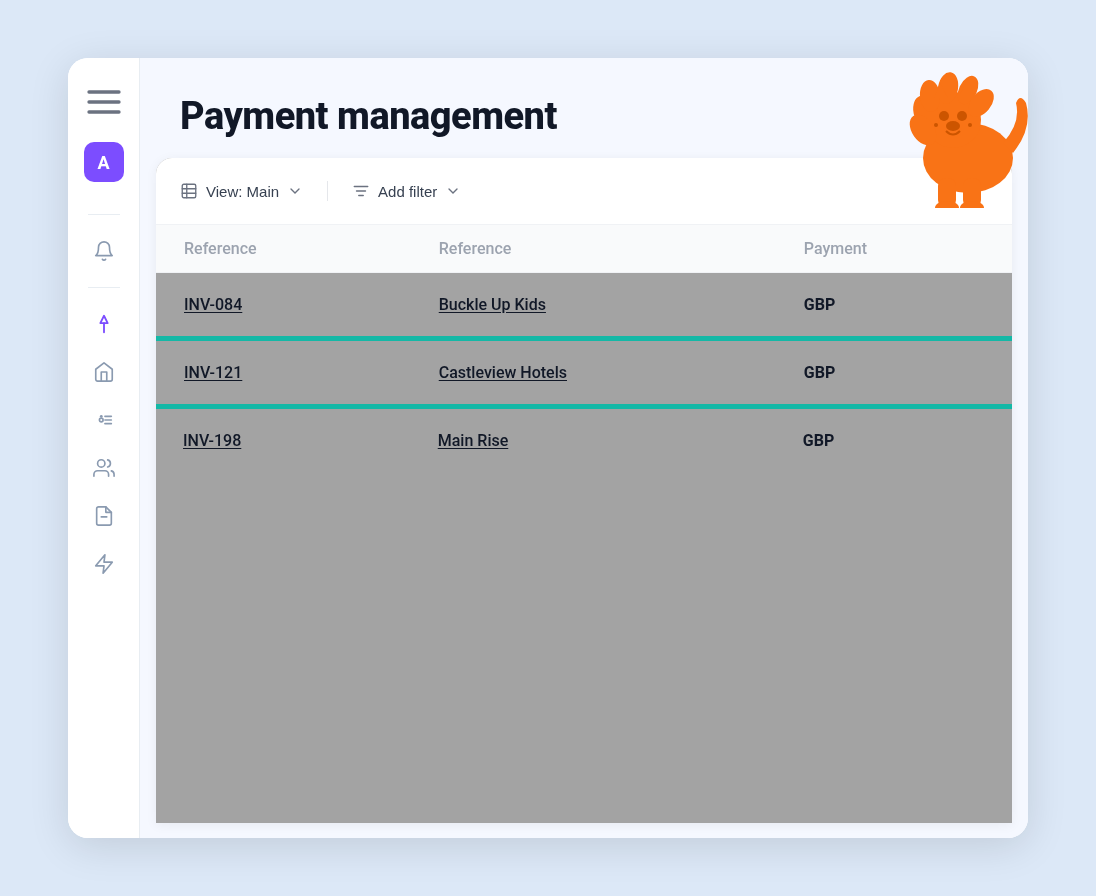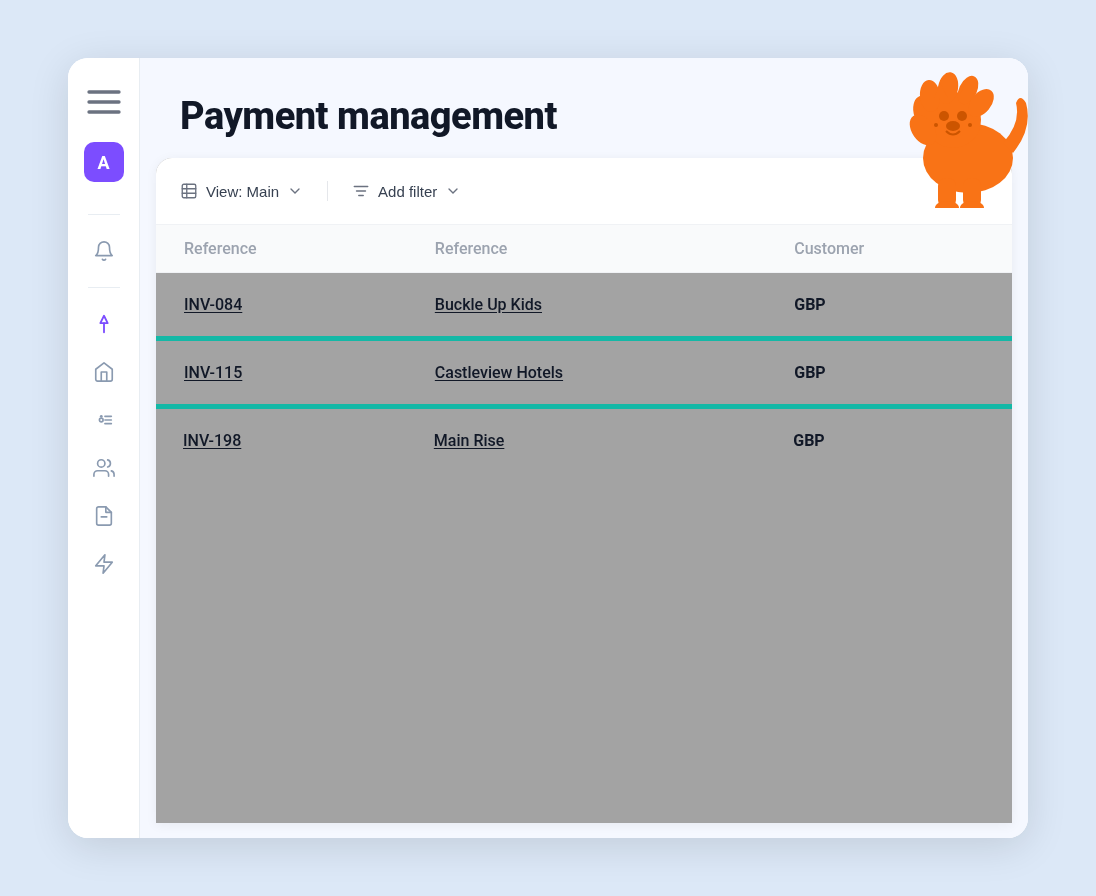--- a/index.html
+++ b/index.html
@@ -366,31 +366,31 @@
             <polyline points="6 9 12 15 18 9"></polyline>
           </svg>
         </button>
       </div>
 
       <table class="data-table">
         <thead>
           <tr>
             <th>Reference</th>
             <th>Reference</th>
-            <th>Customer</th>
+            <th>Payment</th>
           </tr>
         </thead>
         <tbody id="table-body">
         <tr>
               <td><span class="cell-link">INV-084</span></td>
               <td><span class="cell-link">Buckle Up Kids</span></td>
               <td class="currency-cell">GBP</td>
             </tr>
             <tr>
-              <td><span class="cell-link">INV-115</span></td>
+              <td><span class="cell-link">INV-121</span></td>
               <td><span class="cell-link">Castleview Hotels</span></td>
               <td class="currency-cell">GBP</td>
             </tr>
             <tr>
               <td><span class="cell-link">INV-198</span></td>
               <td><span class="cell-link">Main Rise</span></td>
               <td class="currency-cell">GBP</td>
             </tr>
           </tbody>
       </table>

